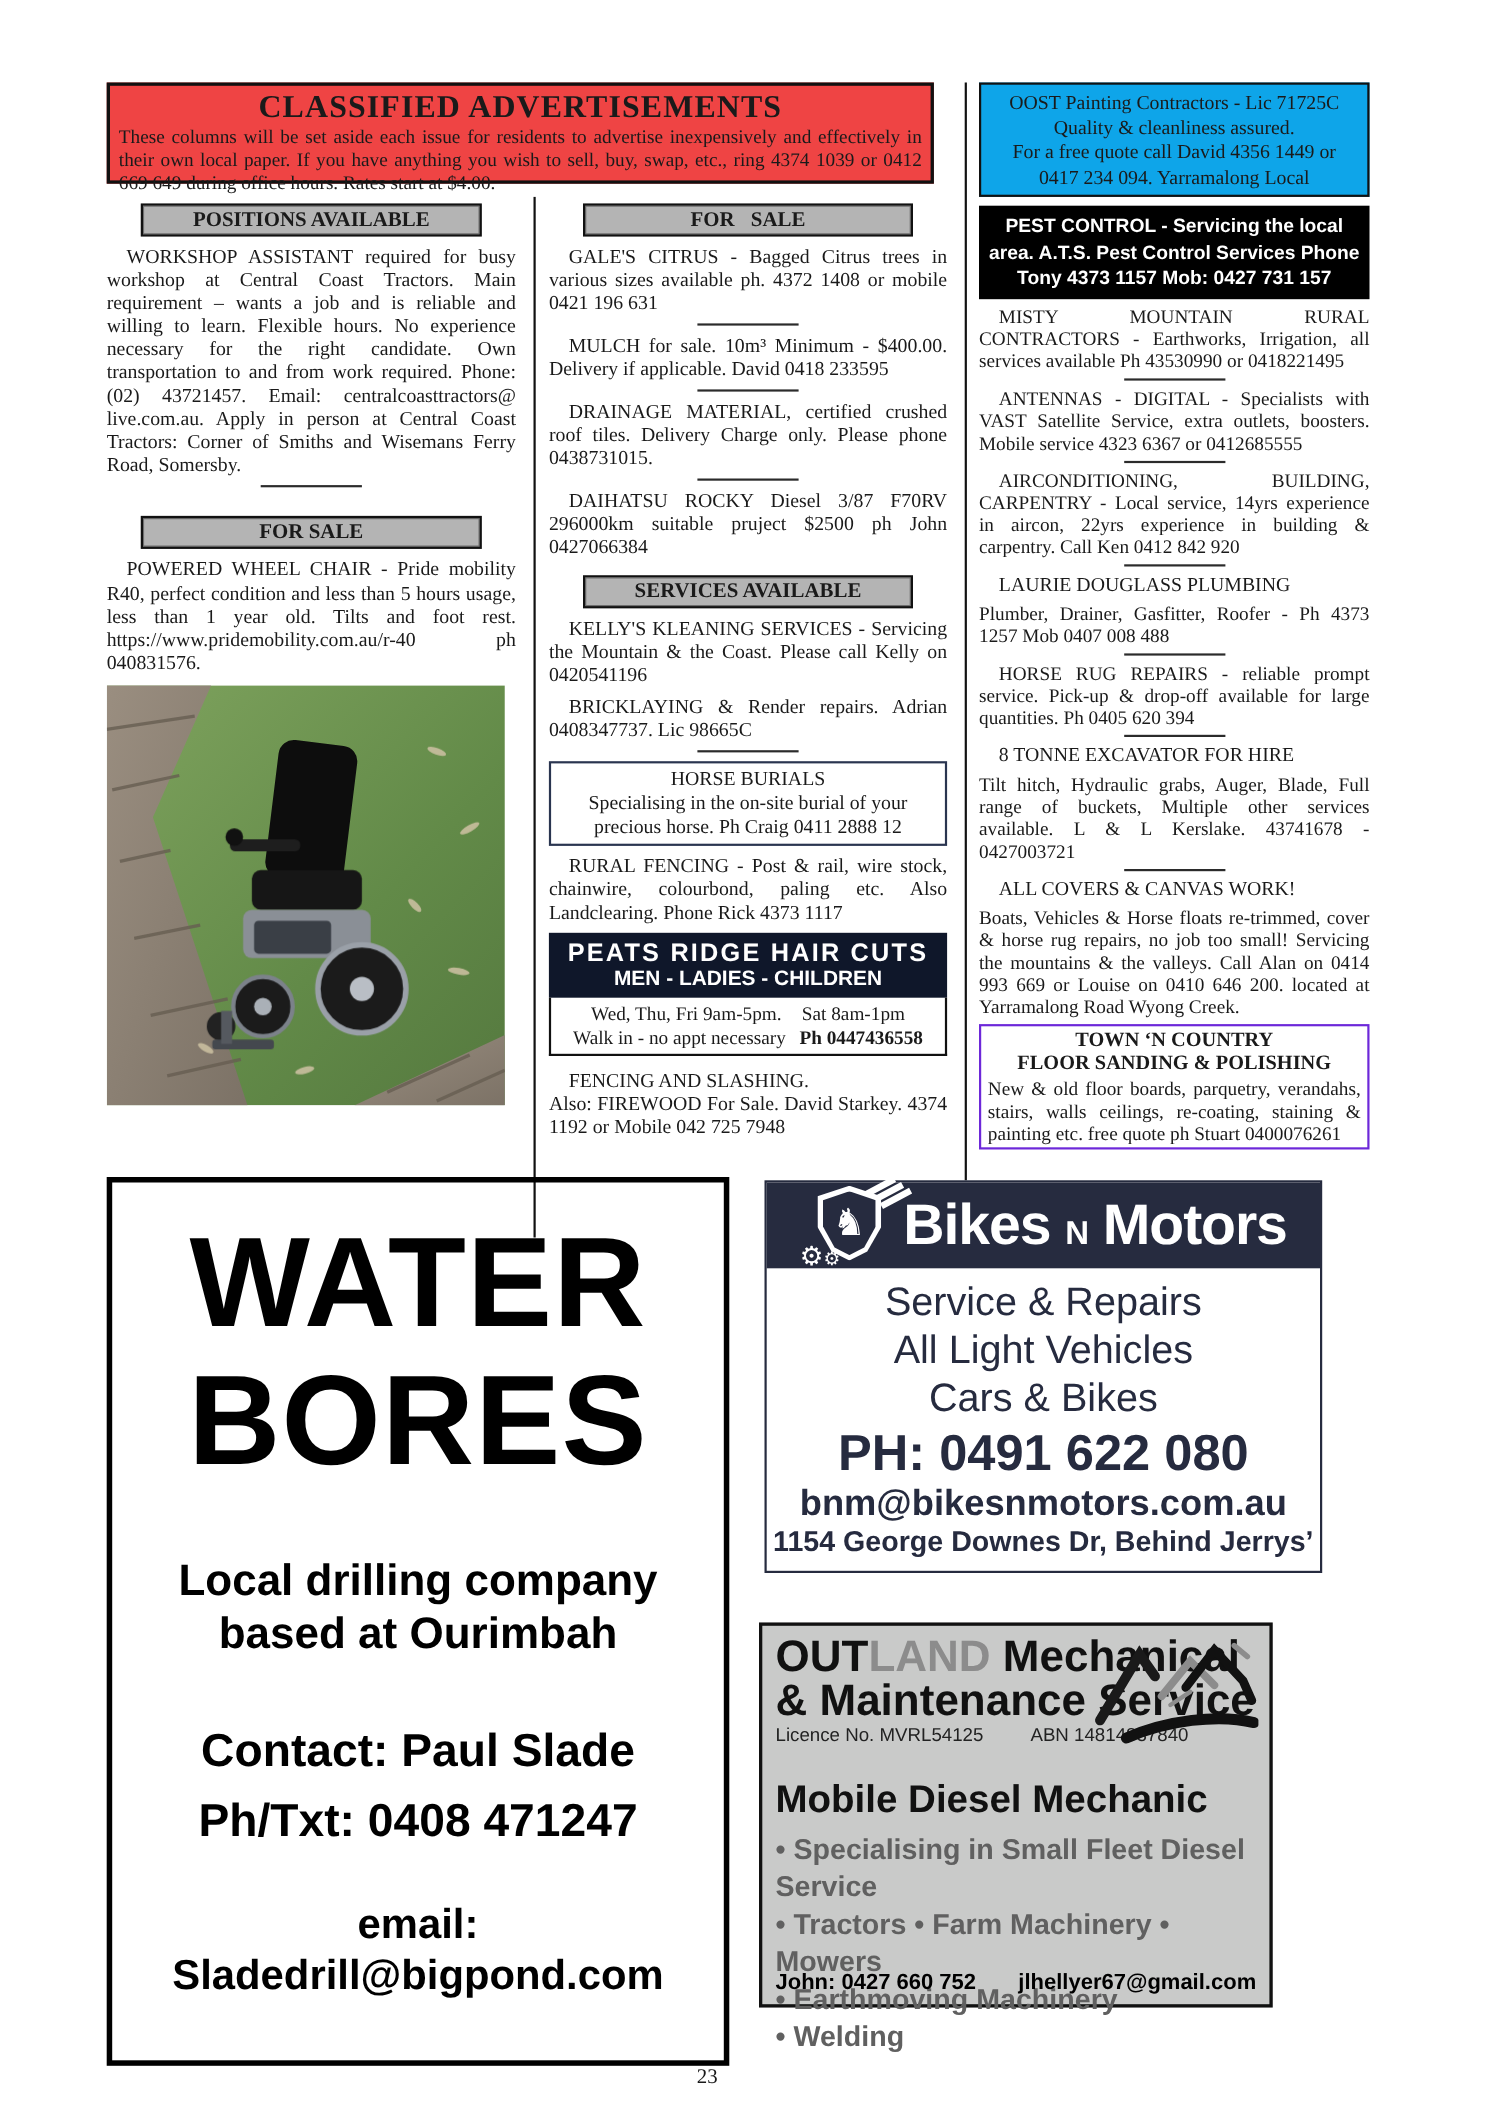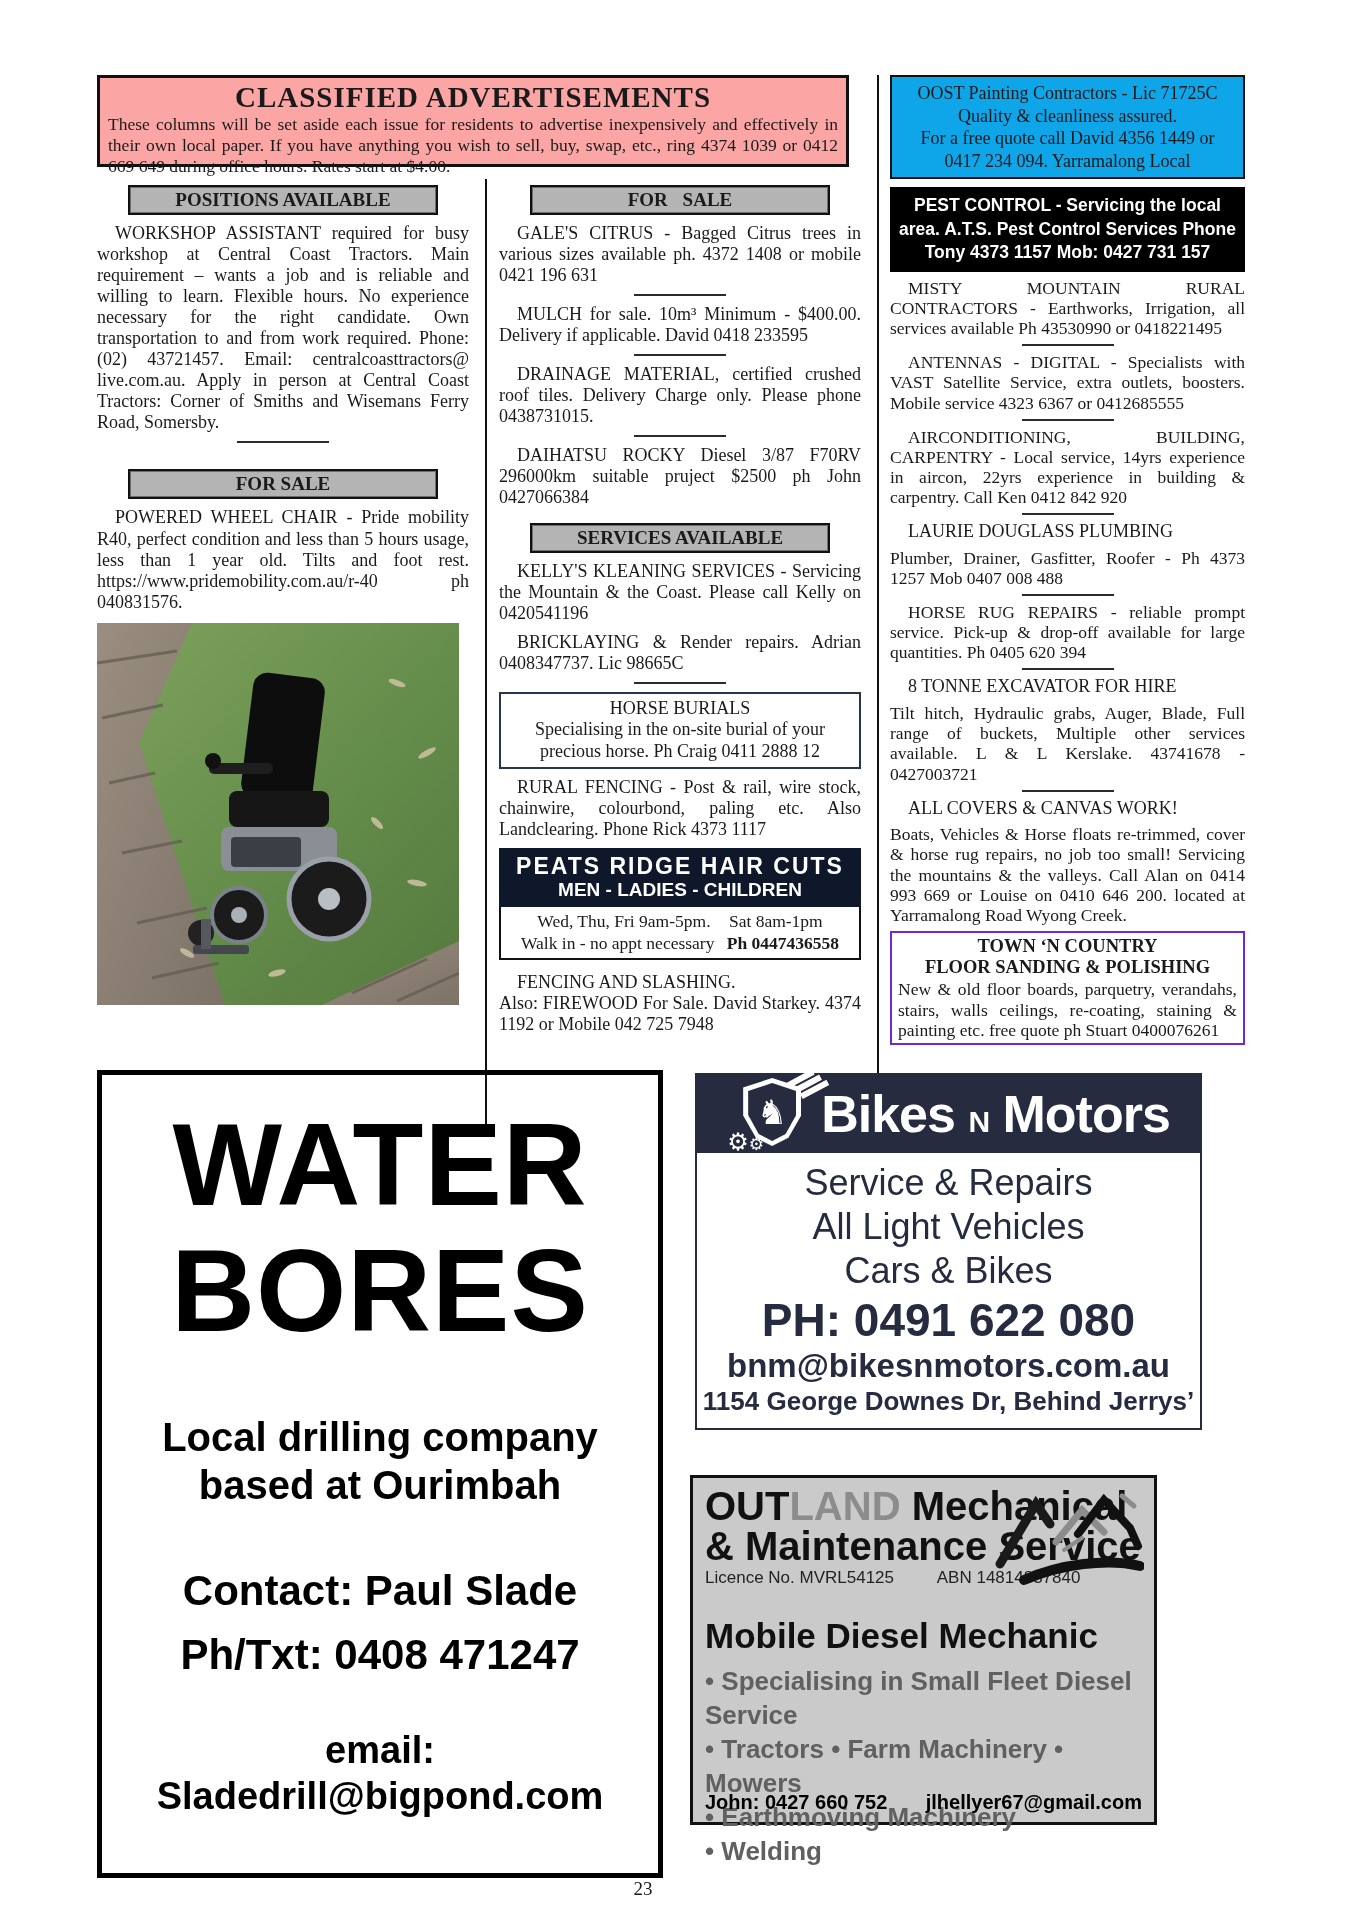--- a/index.html
+++ b/index.html
@@ -6,21 +6,21 @@
   body{width:1358px;height:1920px;background:#ffffff;position:relative;
        font-family:"Liberation Serif",serif;color:#1a1a1a;}
 
   
   .classifieds{position:absolute;left:97px;top:75px;width:1148px;height:975px;}
   .vdiv{position:absolute;width:2px;background:#111;}
   #vdiv1{left:388px;top:104px;height:946px;}
   #vdiv2{left:780px;top:0;height:1050px;}
 
   .header-box{position:absolute;left:0;top:0;width:752px;height:92px;
-      border:3px solid #111;background:#fca5a5;padding:2px 8px;box-sizing:border-box;}
+      border:3px solid #111;background:#ef4444;padding:2px 8px;box-sizing:border-box;}
   .header-title{font:bold 29px/34px "Liberation Serif",serif;text-align:center;letter-spacing:1px;}
   .header-intro{font:17.5px/1.2 "Liberation Serif",serif;text-align:justify;}
 
   .col{position:absolute;top:0;}
   #col-left{left:0;top:106px;width:372px;}
   #col-mid{left:402px;top:106px;width:362px;}
   #col-right{left:793px;top:0;width:355px;}
 
   .bar{background:#b4b4b4;border:2px solid #111;box-shadow:inset 0 0 0 1px #6e6e6e;
        text-align:center;font:bold 19px/26px "Liberation Serif",serif;

